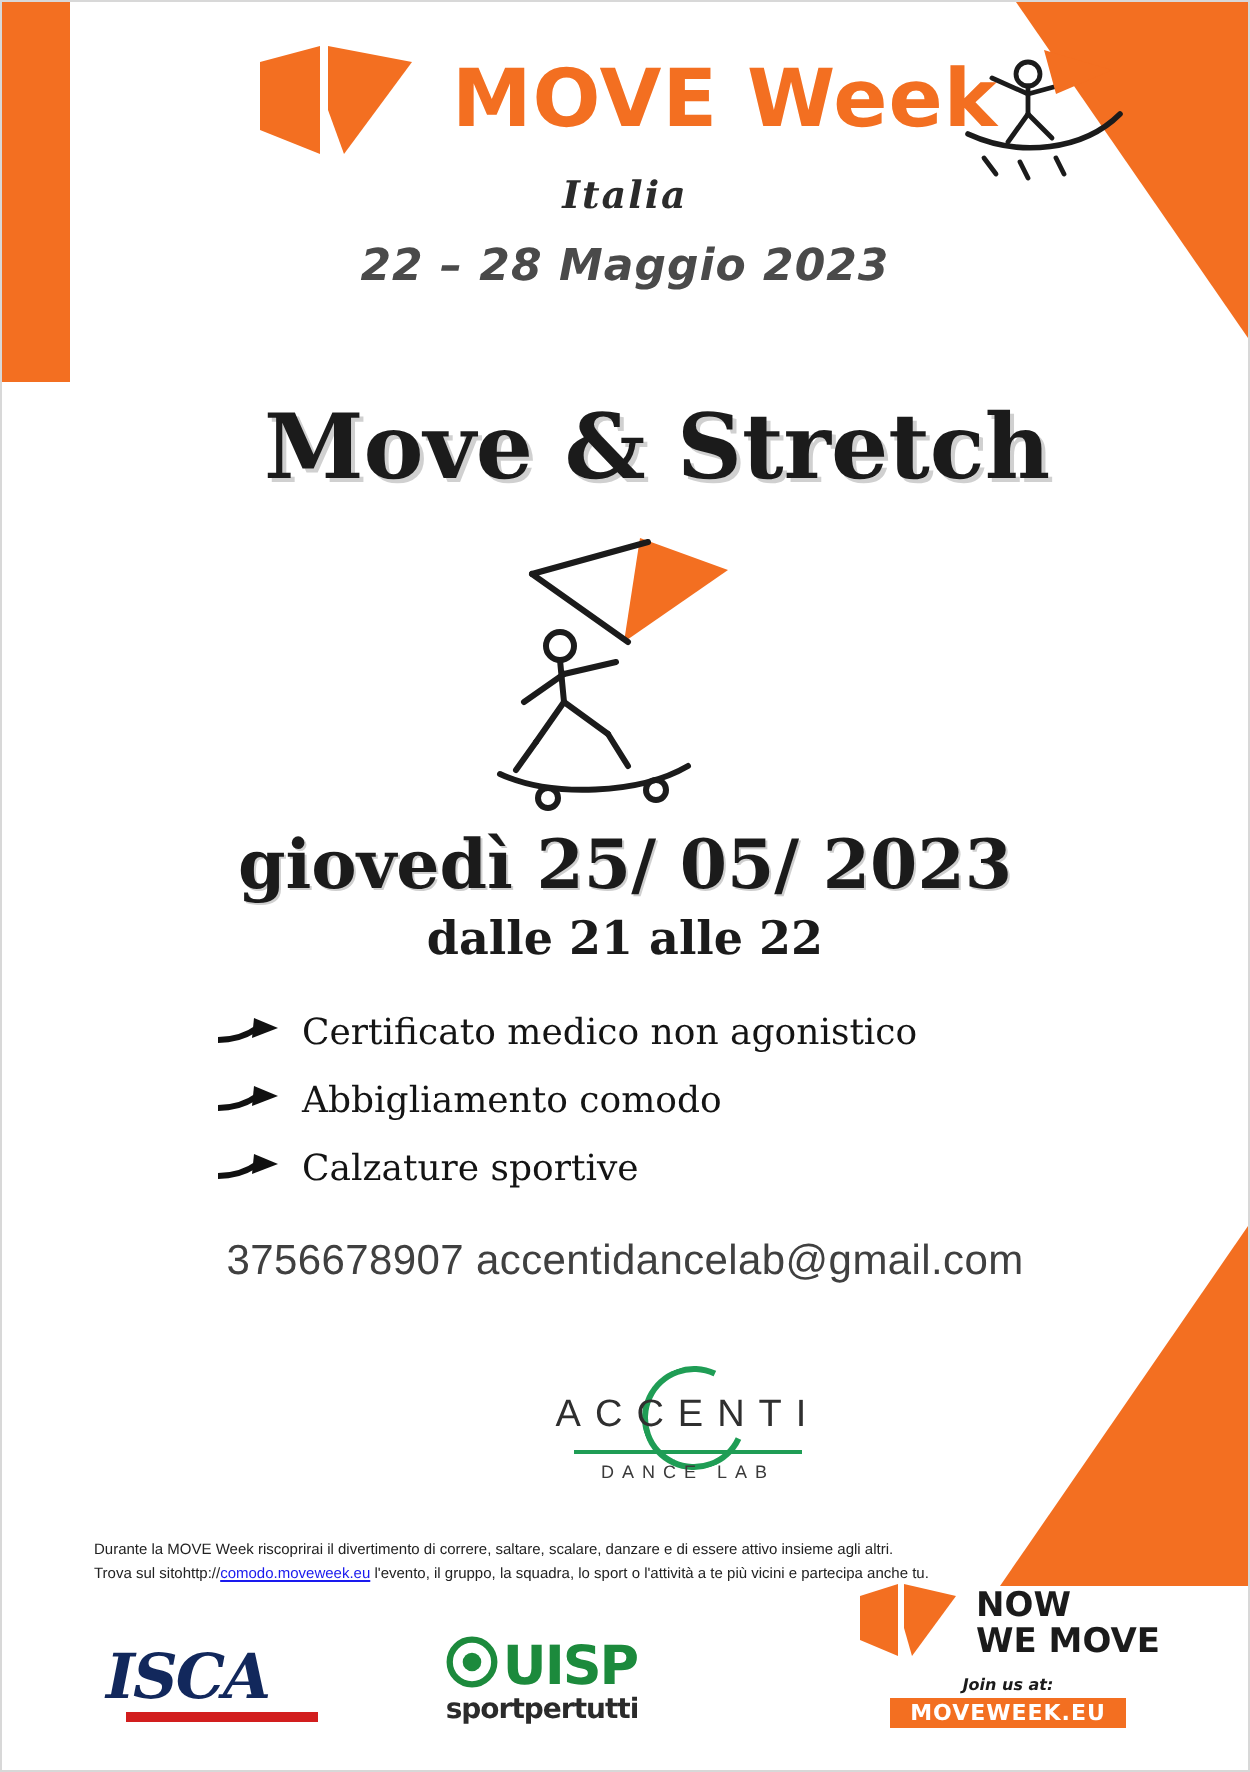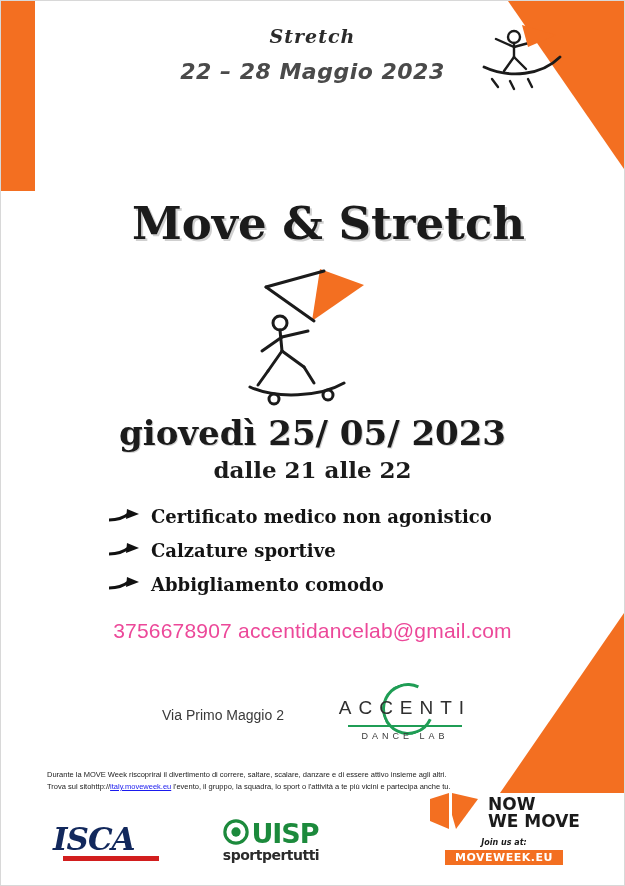--- a/index.html
+++ b/index.html
@@ -158,34 +158,34 @@
     gap: 12px;
     height: 34px;
   }
   .req-arrow {
     width: 30px;
     height: 14px;
     flex: 0 0 30px;
   }
   .req-text {
     font-family: "DejaVu Serif", serif;
-    font-weight: bold;
+    font-weight: normal;
     font-size: 18px;
     color: #141414;
   }
 
   
   .contact {
     position: absolute;
     left: 0; right: 0;
     top: 618px;
     text-align: center;
     font-family: "Liberation Sans", sans-serif;
     font-size: 21px;
-    color: #ec4899;
+    color: #404040;
     letter-spacing: 0.2px;
   }
 
   
   .venue-row {
     position: absolute;
     left: 120px;
     top: 678px;
     width: 400px;
     display: flex;
@@ -358,21 +358,30 @@
 <body>
 
 <div class="poster">
 
   <div class="corner-tl"></div>
   <div class="corner-tr"></div>
   <div class="corner-br"></div>
   <div class="corner-bl"></div>
 
   <div class="header">
-    <div class="brand-sub">Stretch</div>
+    <div class="brand-row">
+      <span class="brand-mark">
+        <svg viewBox="0 0 86 62" width="86" height="62">
+          <polygon points="4,12 34,4 34,58 4,46" fill="#F36F21"></polygon>
+          <polygon points="38,4 80,12 46,58 38,36" fill="#F36F21"></polygon>
+        </svg>
+      </span>
+      <span class="brand-name">MOVE Week</span>
+    </div>
+    <div class="brand-sub">Italia</div>
     <div class="header-dates">22 – 28 Maggio 2023</div>
   </div>
 
   <span class="header-figure">
     <svg viewBox="0 0 96 74" width="96" height="74">
       <g stroke="#1b1b1b" stroke-width="2.4" fill="none" stroke-linecap="round">
         <circle cx="44" cy="20" r="6"></circle>
         <path d="M44 26 L44 40"></path>
         <path d="M44 30 L26 22"></path>
         <path d="M44 30 L66 24"></path>
@@ -425,49 +434,48 @@
       </span>
       <span class="req-text">Certificato medico non agonistico</span>
     </div>
     <div class="req-item">
       <span class="req-arrow">
         <svg viewBox="0 0 30 14" width="30" height="14">
           <path d="M0 11 C10 11, 16 8, 21 4" stroke="#111" stroke-width="3" fill="none"></path>
           <polygon points="18,0 30,5 17,10" fill="#111"></polygon>
         </svg>
       </span>
-      <span class="req-text">Calzature sportive</span>
+      <span class="req-text">Abbigliamento comodo</span>
     </div>
     <div class="req-item">
       <span class="req-arrow">
         <svg viewBox="0 0 30 14" width="30" height="14">
           <path d="M0 11 C10 11, 16 8, 21 4" stroke="#111" stroke-width="3" fill="none"></path>
           <polygon points="18,0 30,5 17,10" fill="#111"></polygon>
         </svg>
       </span>
-      <span class="req-text">Abbigliamento comodo</span>
+      <span class="req-text">Calzature sportive</span>
     </div>
   </div>
 
   <div class="contact">3756678907 accentidancelab@gmail.com</div>
 
   <div class="venue-row">
     <div class="venue-address">
-      <div>Via Primo Maggio 2</div>
     </div>
     <div class="accenti-logo">
       <div class="accenti-ring"></div>
       <div class="accenti-word">ACCENTI</div>
       <div class="accenti-underline"></div>
       <div class="accenti-sub">DANCE LAB</div>
     </div>
   </div>
 
   <div class="fineprint">
-    <span>Durante la MOVE Week riscoprirai il divertimento di correre, saltare, scalare, danzare e di essere attivo insieme agli altri. Trova sul sitohttp://</span><a href="#">italy.moveweek.eu</a><span> l'evento, il gruppo, la squadra, lo sport o l'attività a te più vicini e partecipa anche tu.</span>
+    <span>Durante la MOVE Week riscoprirai il divertimento di correre, saltare, scalare, danzare e di essere attivo insieme agli altri. Trova sul sitohttp://</span><a href="#">comodo.moveweek.eu</a><span> l'evento, il gruppo, la squadra, lo sport o l'attività a te più vicini e partecipa anche tu.</span>
   </div>
 
   <div class="footer">
     <div class="isca-logo">ISCA</div>
     <div class="isca-bar"></div>
 
     <div class="uisp-logo">
       <div class="uisp-top">
         <span>
           <svg viewBox="0 0 28 28" width="26" height="26">

